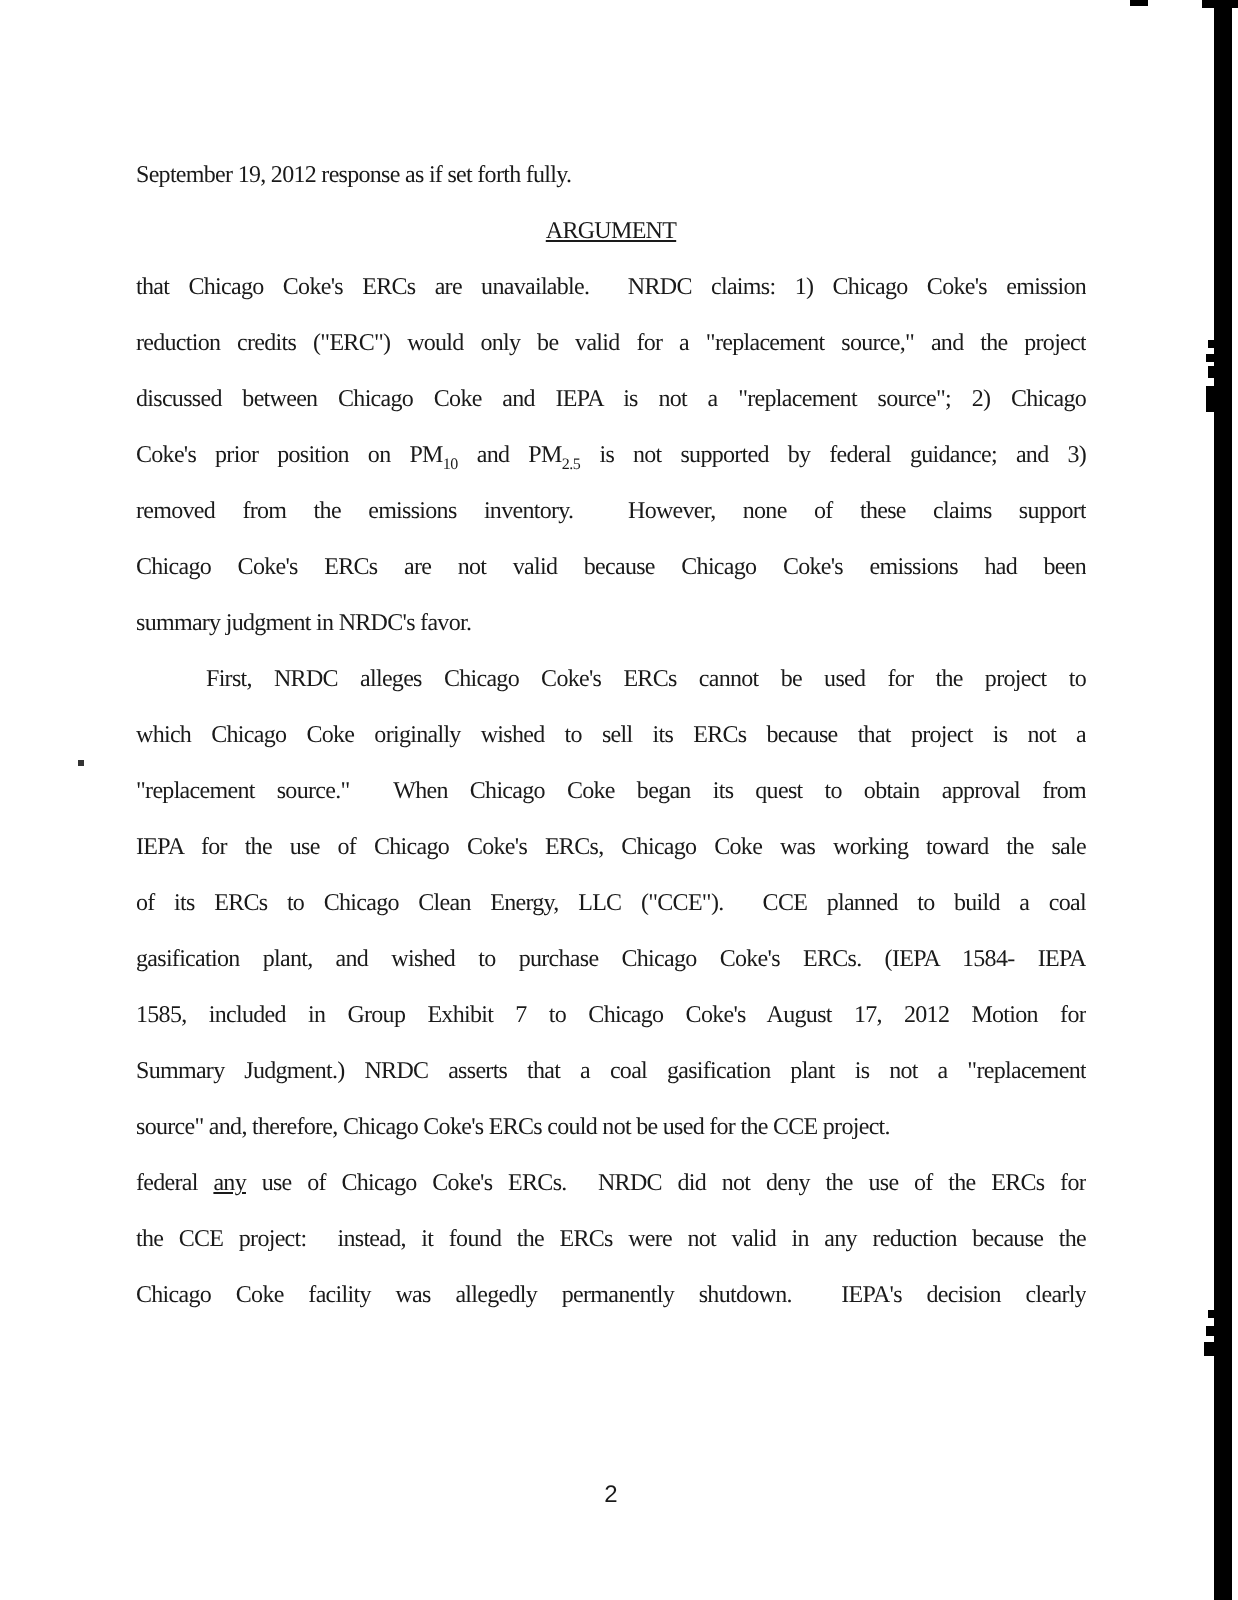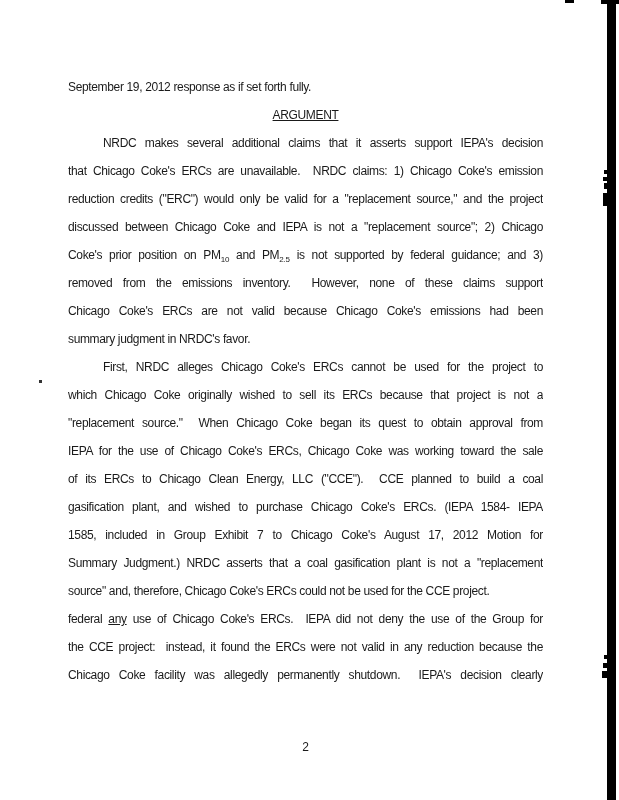--- a/index.html
+++ b/index.html
@@ -18,20 +18,21 @@
     top: 73px;
     width: 475px;
     font-size: 12px;
     letter-spacing: -0.35px;
     line-height: 28px;
   }
   .line {
     height: 28px;
     overflow: hidden;
     white-space: pre-wrap;
+    font-family: Liberation Serif, serif;
   }
   .line.justify { text-align: justify; text-align-last: justify; text-justify: inter-word; }
   .line.indent { padding-left: 35px; }
   .line.center { text-align: center; text-align-last: center; }
   .line.underline { text-decoration: underline; }
   .line .sub { vertical-align: sub; font-size: 8px; letter-spacing: -0.2px; }
   .line .u { text-decoration: underline; }
   .page-number {
     position: absolute;
     left: 68px;
@@ -53,38 +54,37 @@
   .notch-b3    { left: 602px; top: 671px; width: 6px;  height: 7px; }
   .speck-left  { left: 39px;  top: 380px; width: 3px;  height: 3px; background: #333; }
 </style>
 </head>
 <body>
 
 <div class="page">
   <div class="textblock">
       <div class="line"><span>September 19, 2012 response as if set forth fully.</span></div>
       <div class="line center underline"><span>ARGUMENT</span></div>
-      <div class="line justify indent"><span>NRDC makes several additional claims that it asserts support IEPA's decision</span></div>
       <div class="line justify"><span>that Chicago Coke's ERCs are unavailable.  NRDC claims: 1) Chicago Coke's emission</span></div>
       <div class="line justify"><span>reduction credits ("ERC") would only be valid for a "replacement source," and the project</span></div>
       <div class="line justify"><span>discussed between Chicago Coke and IEPA is not a "replacement source"; 2) Chicago</span></div>
       <div class="line justify"><span>Coke's prior position on PM</span><span class="sub">10</span><span> and PM</span><span class="sub">2.5</span><span> is not supported by federal guidance; and 3)</span></div>
       <div class="line justify"><span>removed from the emissions inventory.  However, none of these claims support</span></div>
       <div class="line justify"><span>Chicago Coke's ERCs are not valid because Chicago Coke's emissions had been</span></div>
       <div class="line"><span>summary judgment in NRDC's favor.</span></div>
       <div class="line justify indent"><span>First, NRDC alleges Chicago Coke's ERCs cannot be used for the project to</span></div>
       <div class="line justify"><span>which Chicago Coke originally wished to sell its ERCs because that project is not a</span></div>
       <div class="line justify"><span>"replacement source."  When Chicago Coke began its quest to obtain approval from</span></div>
       <div class="line justify"><span>IEPA for the use of Chicago Coke's ERCs, Chicago Coke was working toward the sale</span></div>
       <div class="line justify"><span>of its ERCs to Chicago Clean Energy, LLC ("CCE").  CCE planned to build a coal</span></div>
       <div class="line justify"><span>gasification plant, and wished to purchase Chicago Coke's ERCs. (IEPA 1584- IEPA</span></div>
       <div class="line justify"><span>1585, included in Group Exhibit 7 to Chicago Coke's August 17, 2012 Motion for</span></div>
       <div class="line justify"><span>Summary Judgment.) NRDC asserts that a coal gasification plant is not a "replacement</span></div>
       <div class="line"><span>source" and, therefore, Chicago Coke's ERCs could not be used for the CCE project.</span></div>
-      <div class="line justify"><span>federal </span><span class="u">any</span><span> use of Chicago Coke's ERCs.  IEPA did not deny the use of the Group for</span></div>
+      <div class="line justify"><span>federal </span><span class="u">any</span><span> use of Chicago Coke's ERCs.  NRDC did not deny the use of the ERCs for</span></div>
       <div class="line justify"><span>the CCE project:  instead, it found the ERCs were not valid in any reduction because the</span></div>
       <div class="line justify"><span>Chicago Coke facility was allegedly permanently shutdown.  IEPA's decision clearly</span></div>
     </div>
   <div class="page-number">2</div>
 
   <div class="artifact bar-right"></div>
   <div class="artifact corner-mark"></div>
   <div class="artifact tick-top"></div>
   <div class="artifact notch-a1"></div>
   <div class="artifact notch-a2"></div>

